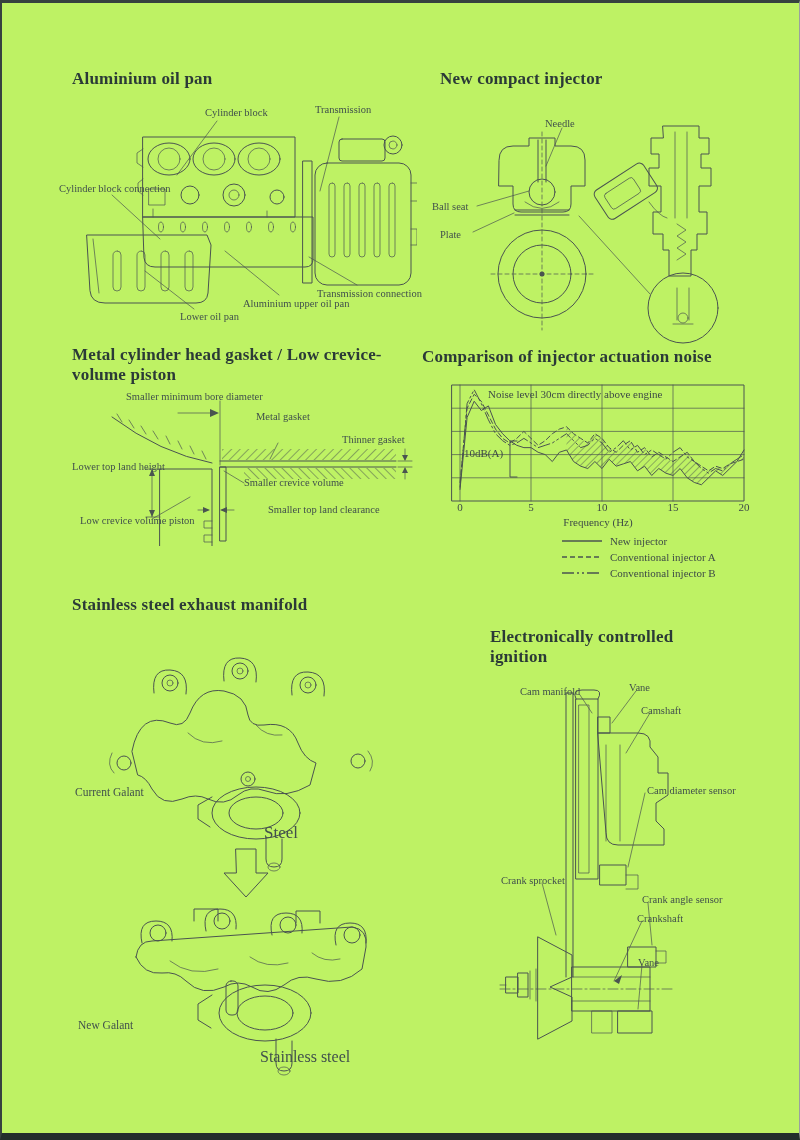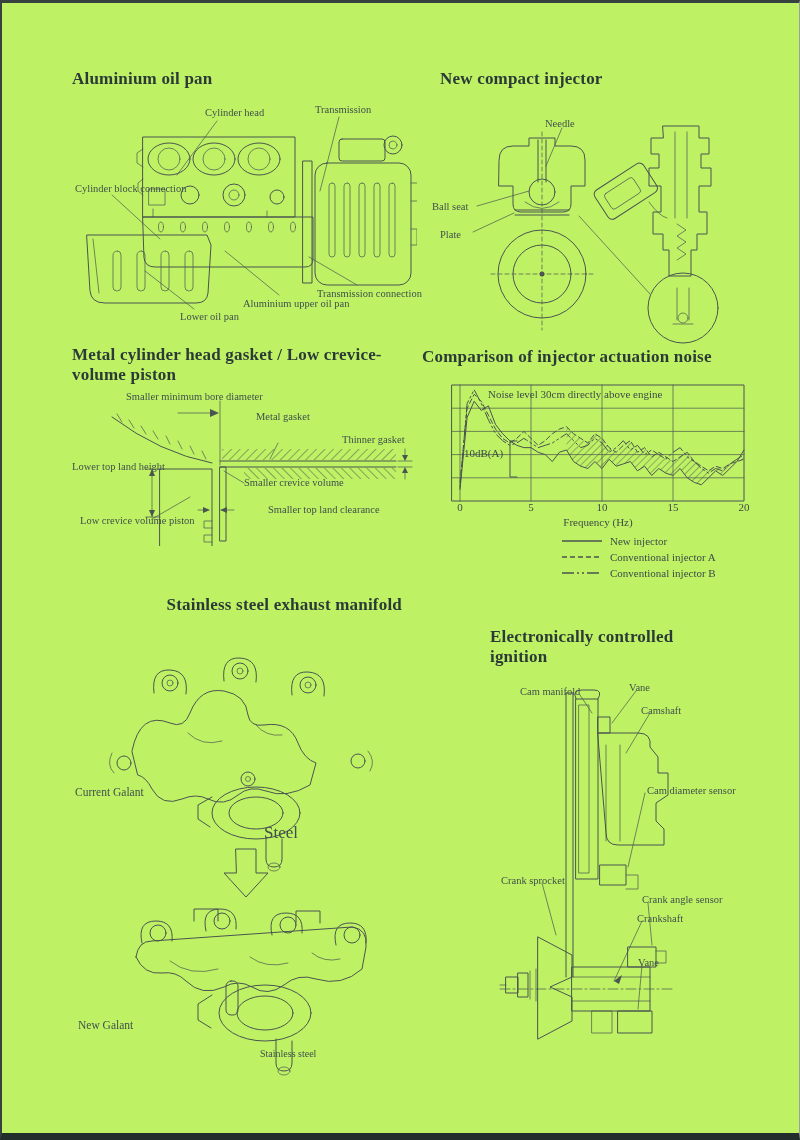--- a/index.html
+++ b/index.html
@@ -91,23 +91,23 @@
       <rect class="ln thin" x="128" y="152" width="8" height="40" rx="4"></rect>
       <path class="ln thin" d="M36,140 l6,54"></path>
 
       <path class="ln thin" d="M160,22 L120,76"></path>
       <path class="ln thin" d="M282,18 L263,92"></path>
       <path class="ln thin" d="M55,96 L103,140"></path>
       <path class="ln thin" d="M300,186 L252,158"></path>
       <path class="ln thin" d="M222,196 L168,152"></path>
       <path class="ln thin" d="M137,210 L88,172"></path>
     </svg>
-    <span class="lbl" style="left:148px;top:8px;">Cylinder head</span>
+    <span class="lbl" style="left:148px;top:8px;">Cylinder block</span>
     <span class="lbl" style="left:258px;top:5px;">Transmission</span>
-    <span class="lbl" style="left:2px;top:84px;margin-left:16px;">Cylinder block connection</span>
+    <span class="lbl" style="left:2px;top:84px;">Cylinder block connection</span>
     <span class="lbl" style="left:260px;top:189px;">Transmission connection</span>
     <span class="lbl" style="left:186px;top:199px;">Aluminium upper oil pan</span>
     <span class="lbl" style="left:123px;top:212px;">Lower oil pan</span>
   </div>
 
   <div class="hd" style="left:438px;top:66px;width:320px;">New compact injector</div>
   <div class="panel" style="left:425px;top:95px;width:330px;height:250px;">
     <svg class="art" width="330" height="250">
 
       <path class="ln" d="M72,62 q0,-14 14,-14 h16 v-8 h26 v8 h16 q14,0 14,14 v26 h-14 v18 q0,8 -8,8 h-42 q-8,0 -8,-8 v-18 h-14 z"></path>
@@ -228,21 +228,21 @@
         </div>
         <div class="legrow">
           <svg width="40" height="10">
             <line x1="0" y1="5" x2="40" y2="5" stroke="#4a5450" stroke-width="1.4" stroke-dasharray="12,3,2,3,2,3"></line>
           </svg>
           <span>Conventional injector B</span>
         </div>
       </div>
   </div>
 
-  <div class="hd" style="left:70px;top:592px;width:330px;text-align:right;">Stainless steel exhaust manifold</div>
+  <div class="hd" style="left:70px;top:592px;width:330px;">Stainless steel exhaust manifold</div>
   <div class="panel" style="left:58px;top:618px;width:350px;height:462px;">
     <svg class="art" width="350" height="462">
 
       <g>
         <path class="ln" d="M94,72 q-3,-24 16,-23 q19,1 16,24"></path>
           <circle class="ln" cx="110" cy="62" r="8"></circle>
           <circle class="ln thin" cx="110" cy="62" r="3"></circle>
         <path class="ln" d="M164,60 q-3,-24 16,-23 q19,1 16,24"></path>
           <circle class="ln" cx="180" cy="50" r="8"></circle>
           <circle class="ln thin" cx="180" cy="50" r="3"></circle>
@@ -282,21 +282,21 @@
         <ellipse class="ln" cx="205" cy="392" rx="46" ry="28"></ellipse>
         <ellipse class="ln" cx="205" cy="392" rx="28" ry="17"></ellipse>
         <path class="ln" d="M152,374 l-14,9 v16 l13,8"></path>
         <path class="ln" d="M216,418 v24 q0,8 8,8 t8,-8 v-22"></path>
         <ellipse class="ln thin" cx="224" cy="450" rx="6" ry="4"></ellipse>
       </g>
     </svg>
     <span class="lbl" style="left:15px;top:165px;font-size:11.5px;">Current Galant</span>
     <span class="lbl" style="left:204px;top:203px;font-size:17px;">Steel</span>
     <span class="lbl" style="left:18px;top:398px;font-size:11.5px;">New Galant</span>
-    <span class="lbl" style="left:200px;top:427px;font-size:10px;">Stainless steel</span>
+    <span class="lbl" style="left:200px;top:427px;font-size:16px;">Stainless steel</span>
   </div>
 
   <div class="hd" style="left:488px;top:624px;width:230px;">Electronically controlled ignition</div>
   <div class="panel" style="left:478px;top:622px;width:315px;height:420px;">
     <svg class="art" width="315" height="420">
 
       <path class="ln" d="M86,68 V352 M93,68 V352 M86,68 h7"></path>
 
       <rect class="ln" x="96" y="74" width="22" height="180"></rect>
       <rect class="ln thin" x="99" y="80" width="10" height="168" fill="url(#h45)"></rect>

